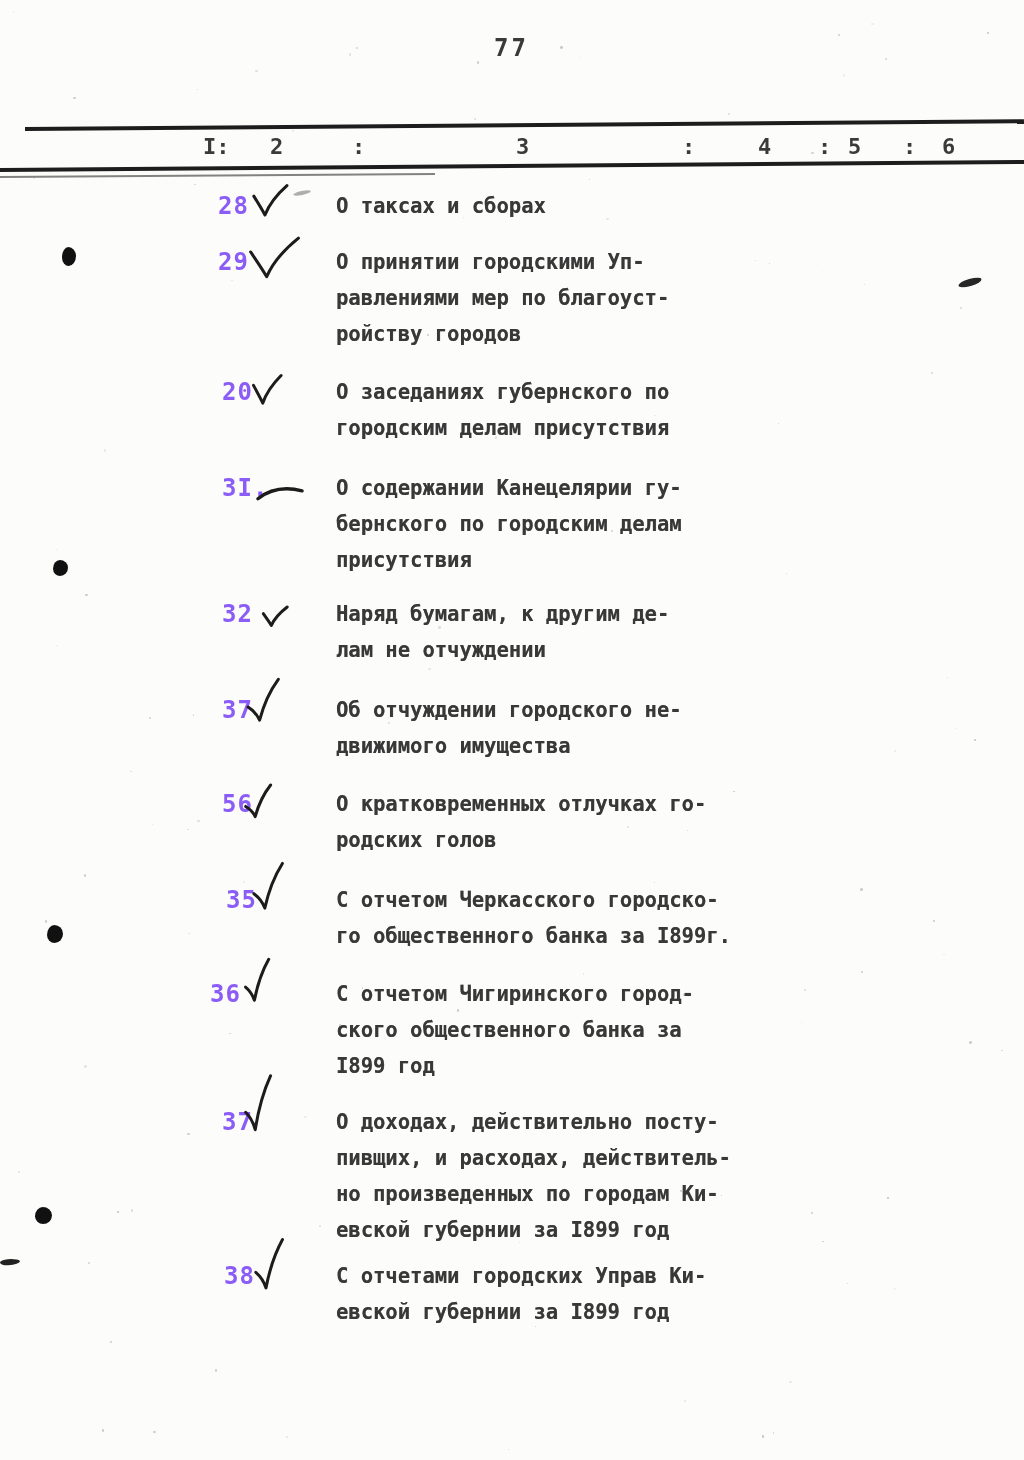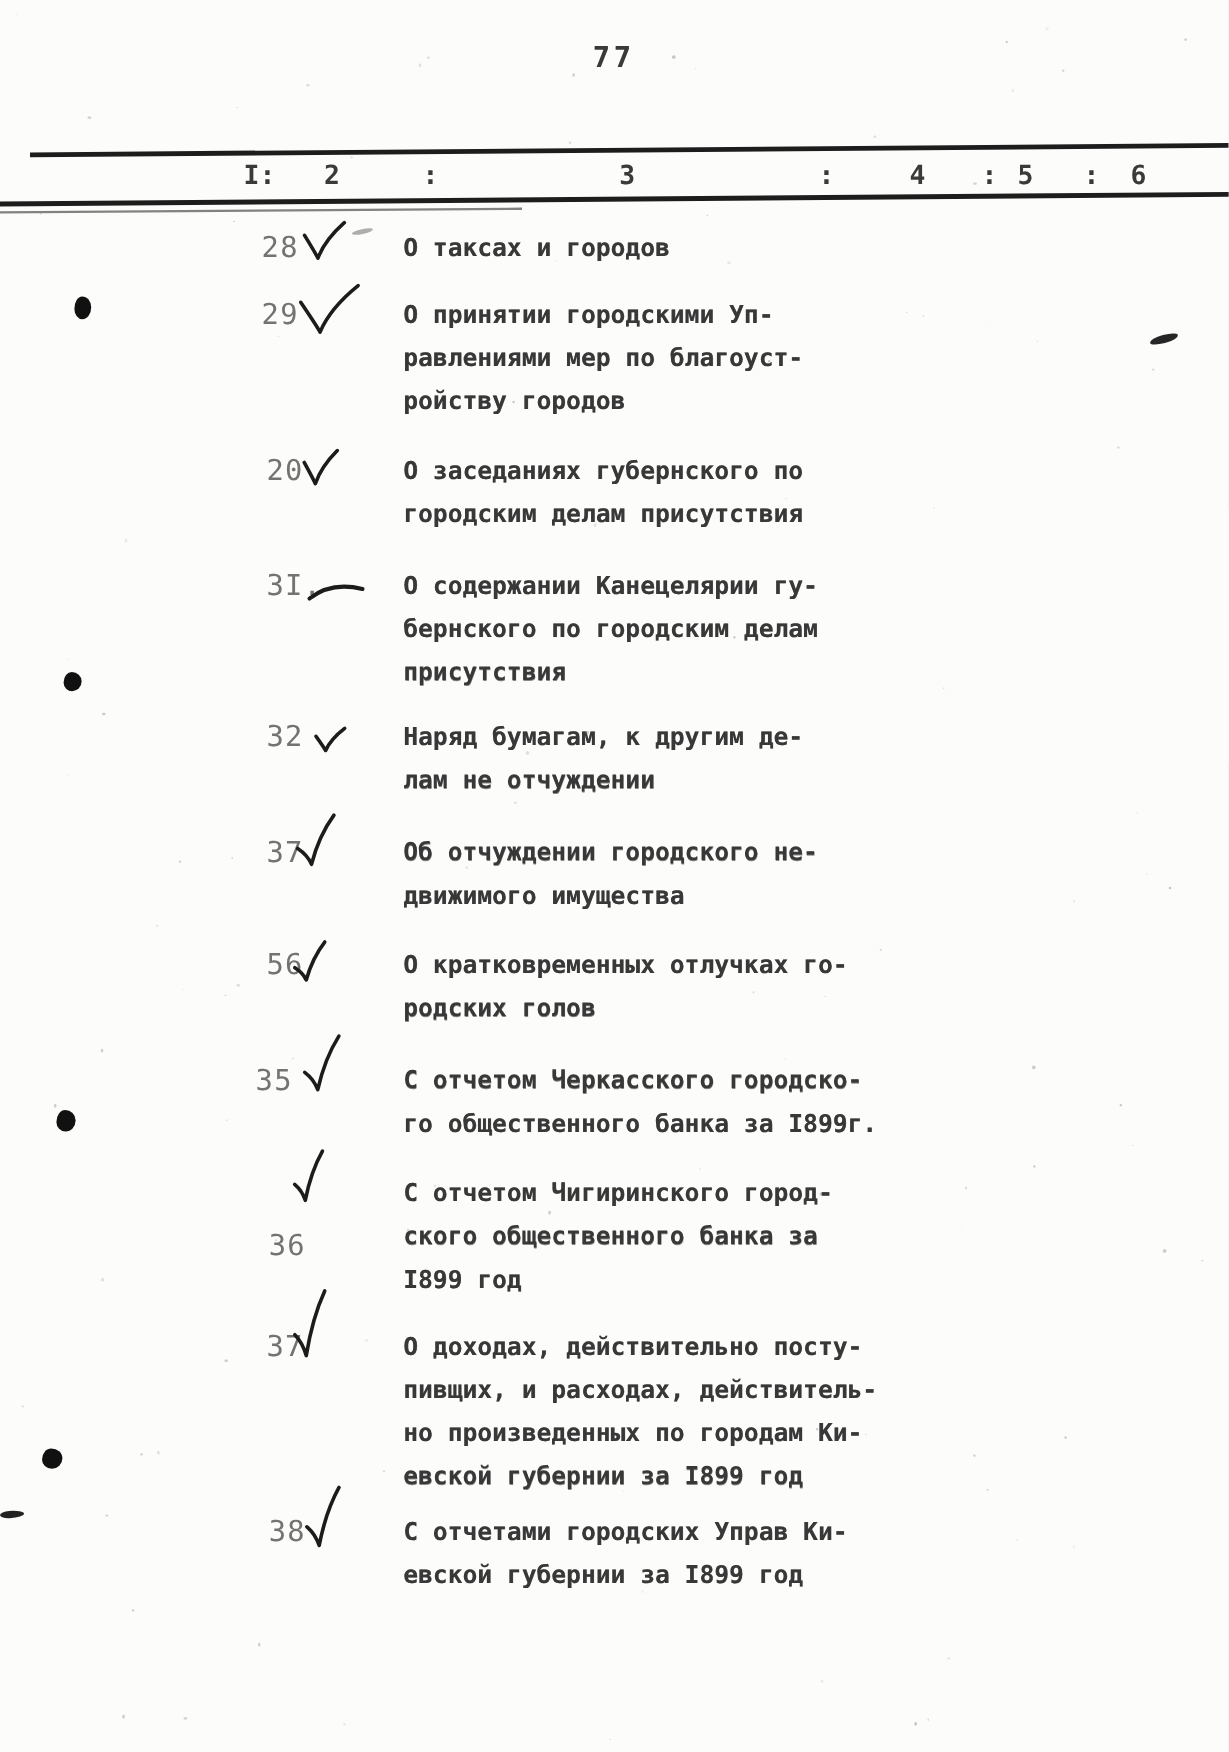--- a/index.html
+++ b/index.html
@@ -21,21 +21,21 @@
   .rule-top{left:25px;top:127px;width:999px;height:4px;transform:rotate(-0.45deg);}
   .rule-bottom{left:0;top:168px;width:1026px;height:4px;transform:rotate(-0.45deg);}
   .rule-bottom-thin{left:0;top:176px;width:435px;height:2px;opacity:.55;transform:rotate(-0.4deg);}
   .hcell{
     position:absolute;top:134px;
     font-size:22px;font-weight:bold;color:#3a3a3a;
   }
   .entry{position:absolute;left:0;top:0;width:1024px;}
   .num{
     position:absolute;
-    font-size:24px;font-weight:normal;color:#737373;letter-spacing:1px;
+    font-size:24px;font-weight:bold;color:#8b5cf6;letter-spacing:1px;
     white-space:pre;
   }
   .mark{position:absolute;overflow:visible;}
   .mark path{fill:none;stroke:#1c1c1c;stroke-linecap:round;stroke-linejoin:round;}
   .lines{
     position:absolute;left:336px;
     font-size:20.5px;font-weight:bold;line-height:36px;
     color:#383838;white-space:pre;
     text-shadow:0.2px 0.2px 0.2px rgba(40,40,40,.55);
   }
@@ -72,21 +72,21 @@
 
   <span class="hcell" style="left: 848px;">5</span>
 
   <span class="hcell" style="left: 903px;">:</span>
 
   <span class="hcell" style="left: 942px;">6</span>
 </div>
   <div id="entries">
   <div class="entry">
     <span class="num" style="left: 218px; top: 192px;">28</span>
-    <div class="lines" style="top: 188px;">О таксах и городов</div>
+    <div class="lines" style="top: 188px;">О таксах и сборах</div>
   <svg class="mark" width="36" height="32" viewBox="0 0 36 32" style="left: 252px; top: 184px;">
           <path d="M 1.8,12.16 Q 10.080000000000002,25.6 12.959999999999999,31.04 Q 18.72,16 34.92,1.6" stroke-width="3"></path>
         </svg>
       </div>
 
   <div class="entry">
     <span class="num" style="left: 218px; top: 248px;">29</span>
     <div class="lines" style="top: 244px;">О принятии городскими Уп-
 равлениями мер по благоуст-
 ройству городов</div>
@@ -135,30 +135,30 @@
   <div class="entry">
     <span class="num" style="left: 222px; top: 790px;">56</span>
     <div class="lines" style="top: 786px;">О кратковременных отлучках го-
 родских голов</div>
   <svg class="mark" width="28" height="34" viewBox="0 0 28 34" style="left: 244px; top: 784px;">
           <path d="M 1.68,22.44 Q 8.4,26.52 11.200000000000001,32.64 Q 16.24,14.28 26.599999999999998,1.02" stroke-width="3"></path>
         </svg>
       </div>
 
   <div class="entry">
-    <span class="num" style="left: 213px; top: 886px;">35</span>
+    <span class="num" style="left: 226px; top: 886px;">35</span>
     <div class="lines" style="top: 882px;">С отчетом Черкасского городско-
 го общественного банка за I899г.</div>
   <svg class="mark" width="32" height="48" viewBox="0 0 32 48" style="left: 252px; top: 862px;">
           <path d="M 1.92,31.68 Q 9.6,37.44 12.8,46.08 Q 18.56,20.16 30.4,1.44" stroke-width="3"></path>
         </svg>
       </div>
 
   <div class="entry">
-    <span class="num" style="left: 224px; top: 980px; margin-top: 44px;">36</span>
+    <span class="num" style="left: 210px; top: 980px;">36</span>
     <div class="lines" style="top: 976px;">С отчетом Чигиринского город-
 ского общественного банка за
 I899 год</div>
   <svg class="mark" width="26" height="44" viewBox="0 0 26 44" style="left: 244px; top: 958px;">
           <path d="M 1.56,29.040000000000003 Q 7.8,34.32 10.4,42.239999999999995 Q 15.079999999999998,18.48 24.7,1.3199999999999998" stroke-width="3"></path>
         </svg>
       </div>
 
   <div class="entry">
     <span class="num" style="left: 222px; top: 1108px;">37</span>

